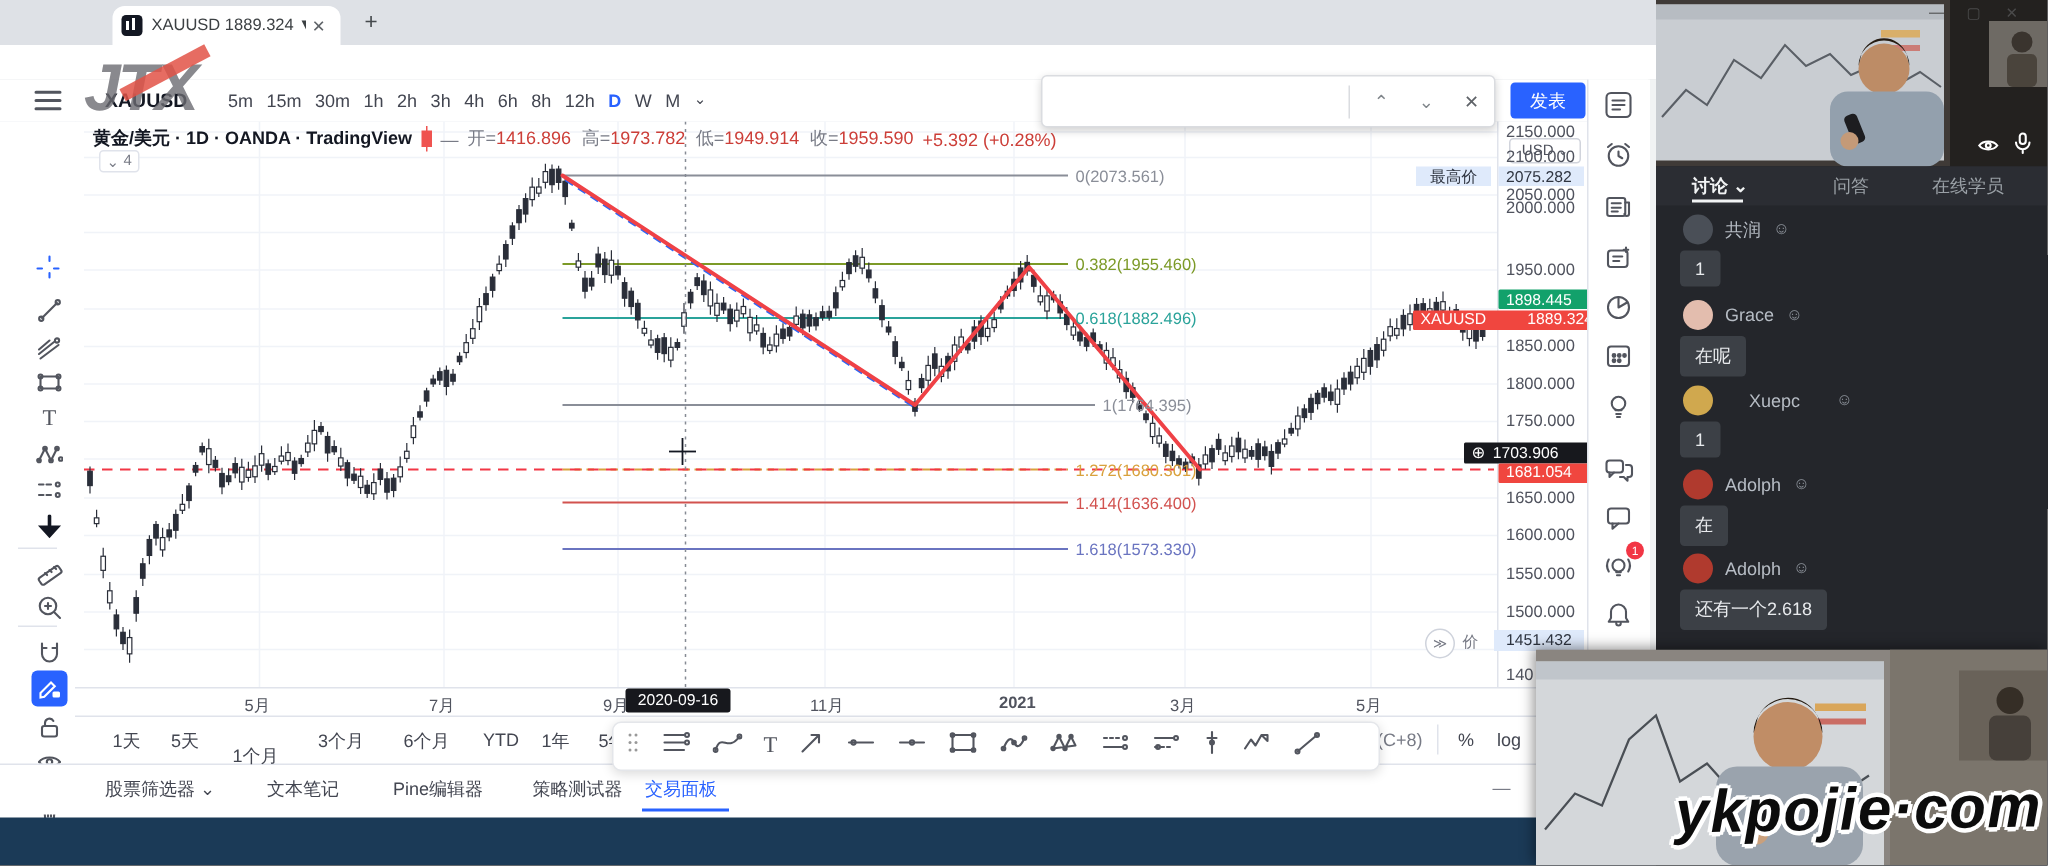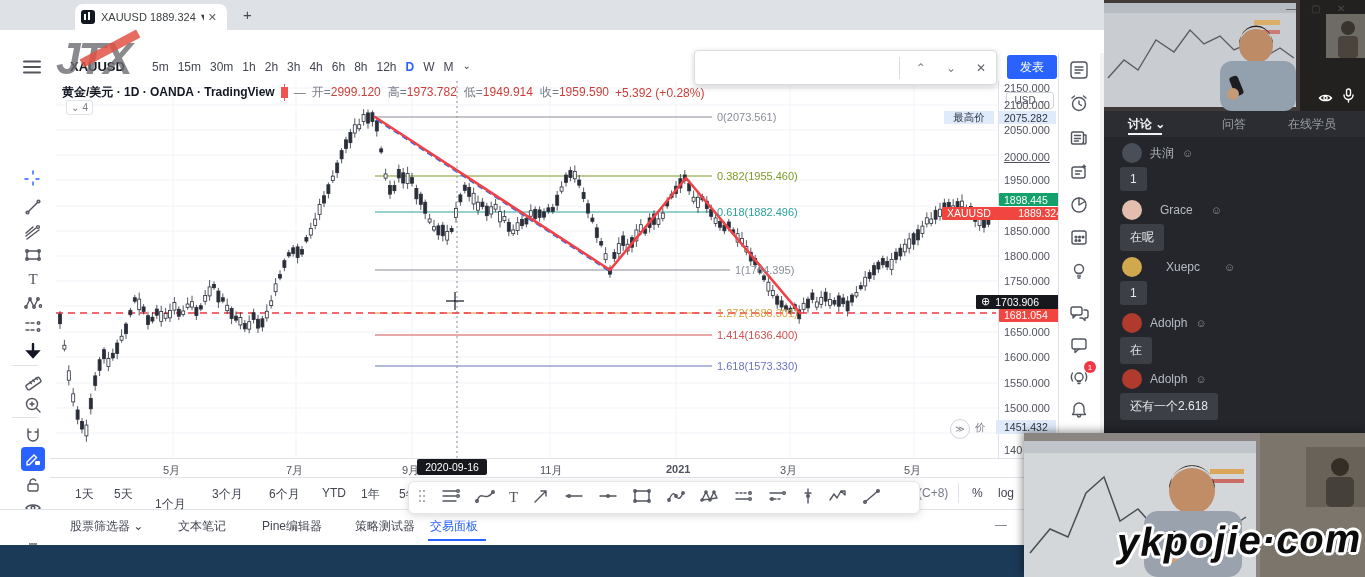--- a/index.html
+++ b/index.html
@@ -769,21 +769,21 @@
       <line x1="457" y1="81" x2="457" y2="458" stroke="#868b94" stroke-width="1" stroke-dasharray="2 3"></line>
       <line x1="446" y1="301" x2="464" y2="301" stroke="#131722" stroke-width="1.2"></line>
       <line x1="455" y1="292" x2="455" y2="310" stroke="#131722" stroke-width="1.2"></line>
     </svg>
 
   <div class="legend abs">
     <span style="font-weight:bold;color:#131722">黄金/美元 · 1D · OANDA · TradingView</span>
     <span class="candle-glyph"></span>
     <span style="color:#787b86">—</span>
     <span id="ohlc-row" style="display:flex;gap:7px">
-        <span><span class="lg-k">开=</span><span class="lg-v">2999.120</span></span>
+        <span><span class="lg-k">开=</span><span class="lg-v">1416.896</span></span>
         <span><span class="lg-k">高=</span><span class="lg-v">1973.782</span></span>
         <span><span class="lg-k">低=</span><span class="lg-v">1949.914</span></span>
         <span><span class="lg-k">收=</span><span class="lg-v">1959.590</span></span>
       </span>
     <span class="lg-v">+5.392 (+0.28%)</span>
   </div>
   <div class="abs objchip">
     <span>⌄</span>
     <span>4</span>
   </div>
@@ -1029,21 +1029,21 @@
       <span class="ptab" style="position: absolute; left: 184px;">在线学员</span>
     </div>
   <div class="abs ptab-ul"></div>
   <div class="abs" id="chat-list" style="left:1104px;top:137px;width:251px;height:296px;overflow:hidden">
       <div style="position: absolute; left: 18px; top: 6px; display: flex; align-items: center; gap: 8px;">
         <span class="mavatar" style="background: rgb(74, 79, 87);"></span>
         <span class="msg-name">共润</span>
         <span class="msg-emoji">☺</span>
       </div>
       <div class="msg-bubble" style="position: absolute; left: 16px; top: 30px;">1</div>
-      <div style="position: absolute; left: 18px; top: 63px; display: flex; align-items: center; gap: 18px;">
+      <div style="position: absolute; left: 18px; top: 63px; display: flex; align-items: center; gap: 8px;">
         <span class="mavatar" style="background: rgb(227, 189, 174);"></span>
         <span class="msg-name">Grace</span>
         <span class="msg-emoji">☺</span>
       </div>
       <div class="msg-bubble" style="position: absolute; left: 16px; top: 87px;">在呢</div>
       <div style="position: absolute; left: 18px; top: 120px; display: flex; align-items: center; gap: 24px;">
         <span class="mavatar" style="background: rgb(208, 168, 78);"></span>
         <span class="msg-name">Xuepc</span>
         <span class="msg-emoji">☺</span>
       </div>
@@ -1079,21 +1079,21 @@
       <rect x="120" y="78" width="98" height="66" rx="14" fill="#9aa3ad"></rect>
       <rect x="146" y="98" width="11" height="26" rx="4" fill="#1c1c1f" transform="rotate(-20 151 111)"></rect>
       <circle cx="147" cy="122" r="8" fill="#caa07c"></circle>
     </svg>
     <div class="wm-site">ykpojie·com</div>
   </div>
 
 <div class="abs ptick" style="top: 82px;">2150.000</div>
     <div class="abs ptick" style="top: 99px;">2100.000</div>
     <div class="abs ptick" style="top: 124px;">2050.000</div>
-    <div class="abs ptick" style="top: 151px; text-decoration: underline;">2000.000</div>
+    <div class="abs ptick" style="top: 133px;">2000.000</div>
     <div class="abs ptick" style="top: 174px;">1950.000</div>
     <div class="abs ptick" style="top: 225px;">1850.000</div>
     <div class="abs ptick" style="top: 250px;">1800.000</div>
     <div class="abs ptick" style="top: 275px;">1750.000</div>
     <div class="abs ptick" style="top: 326px;">1650.000</div>
     <div class="abs ptick" style="top: 351px;">1600.000</div>
     <div class="abs ptick" style="top: 377px;">1550.000</div>
     <div class="abs ptick" style="top: 402px;">1500.000</div>
     <div class="abs dlabel" style="left: 163px;">5月</div>
     <div class="abs dlabel" style="left: 286px;">7月</div>

